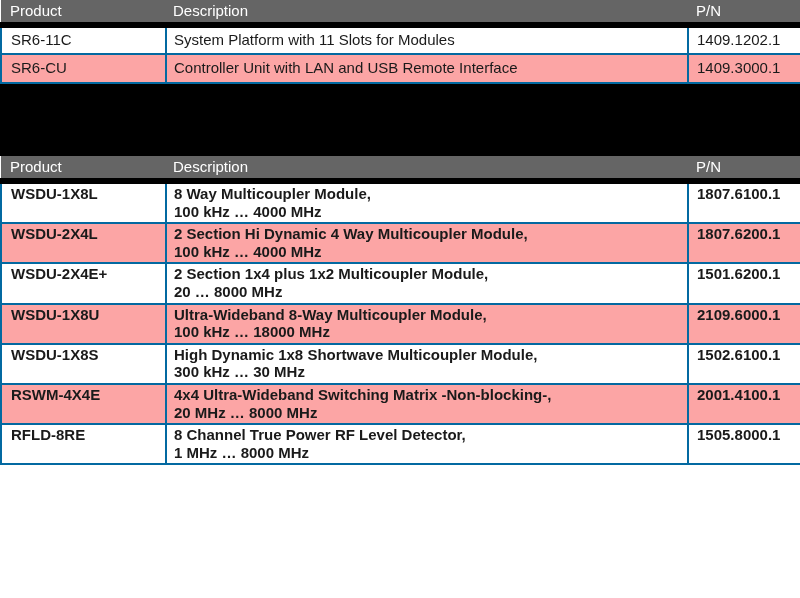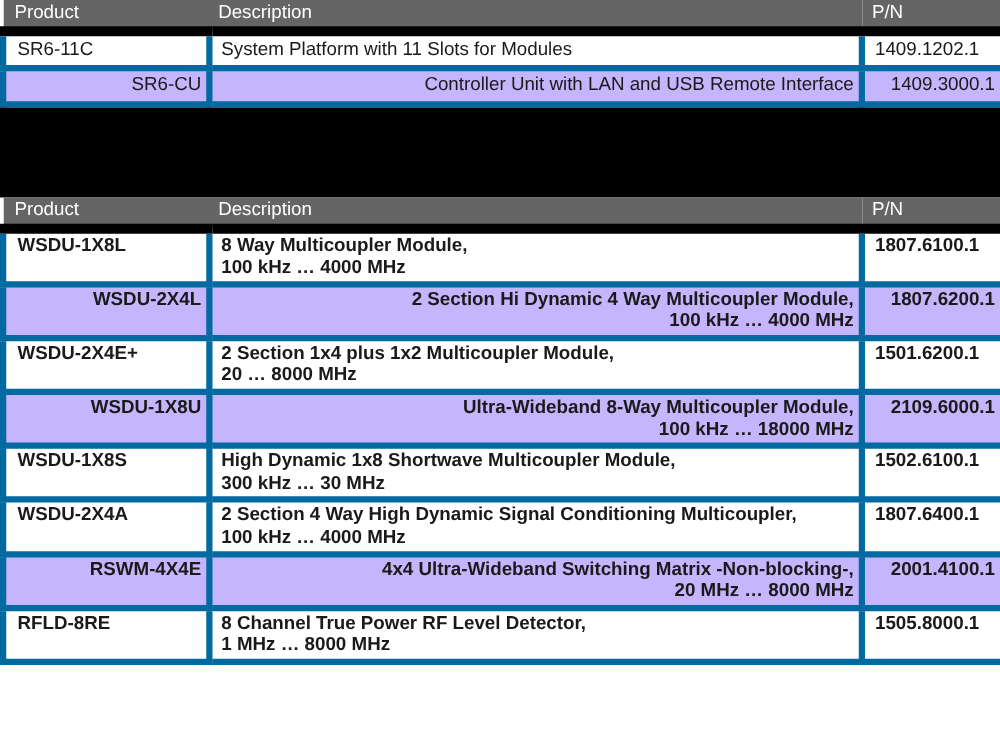--- a/index.html
+++ b/index.html
@@ -25,36 +25,36 @@
   .t th {
     background: #656565;
     color: #ffffff;
     font-weight: normal;
     text-align: left;
     height: 25px;
     box-sizing: border-box;
     padding: 0 4px 2px 9px;
     vertical-align: middle;
     border: none;
-    border-bottom: 8px solid #000000;
+    border-bottom: 6px solid #000000;
   }
   .t th.h-desc { padding-left: 7px; }
   .t th.h-pn   { padding-left: 8px; margin-left: 15px; }
 
   .t td {
     box-sizing: border-box;
-    border: 5px solid #0369a1;
+    border: 2px solid #0369a1;
     padding: 20px 4px 2px 9px;
     vertical-align: top;
     background: #ffffff;
     margin-left: 16px;
   }
   .t td.desc { padding-left: 7px; }
   .t td.pn   { padding-left: 8px; }
-  .t tr.alt td { background: #c4b5fd; text-align: right; }
+  .t tr.alt td { background: #fca5a5; }
 
   
   .t1 tbody tr { height: 29px; }
   .t1 td { vertical-align: middle; padding-top: 0; padding-bottom: 2px; }
 
   
   .t2 tbody tr { height: 36.4px; }
   .t2 td { line-height: 17.6px; padding-top: 1px; font-weight: bold; }
 
   .black-band {
@@ -143,28 +143,20 @@
         <td class="pn">2109.6000.1</td>
       </tr>
       <tr>
         <td class="prod">WSDU-1X8S</td>
         <td class="desc">
           <span>High Dynamic 1x8 Shortwave Multicoupler Module,</span><br>
           <span>300 kHz … 30 MHz</span>
         </td>
         <td class="pn">1502.6100.1</td>
       </tr>
-      <tr>
-        <td class="prod">WSDU-2X4A</td>
-        <td class="desc">
-          <span>2 Section 4 Way High Dynamic Signal Conditioning Multicoupler,</span><br>
-          <span>100 kHz … 4000 MHz</span>
-        </td>
-        <td class="pn">1807.6400.1</td>
-      </tr>
       <tr class="alt">
         <td class="prod">RSWM-4X4E</td>
         <td class="desc">
           <span>4x4 Ultra-Wideband Switching Matrix -Non-blocking-,</span><br>
           <span>20 MHz … 8000 MHz</span>
         </td>
         <td class="pn">2001.4100.1</td>
       </tr>
       <tr>
         <td class="prod">RFLD-8RE</td>

